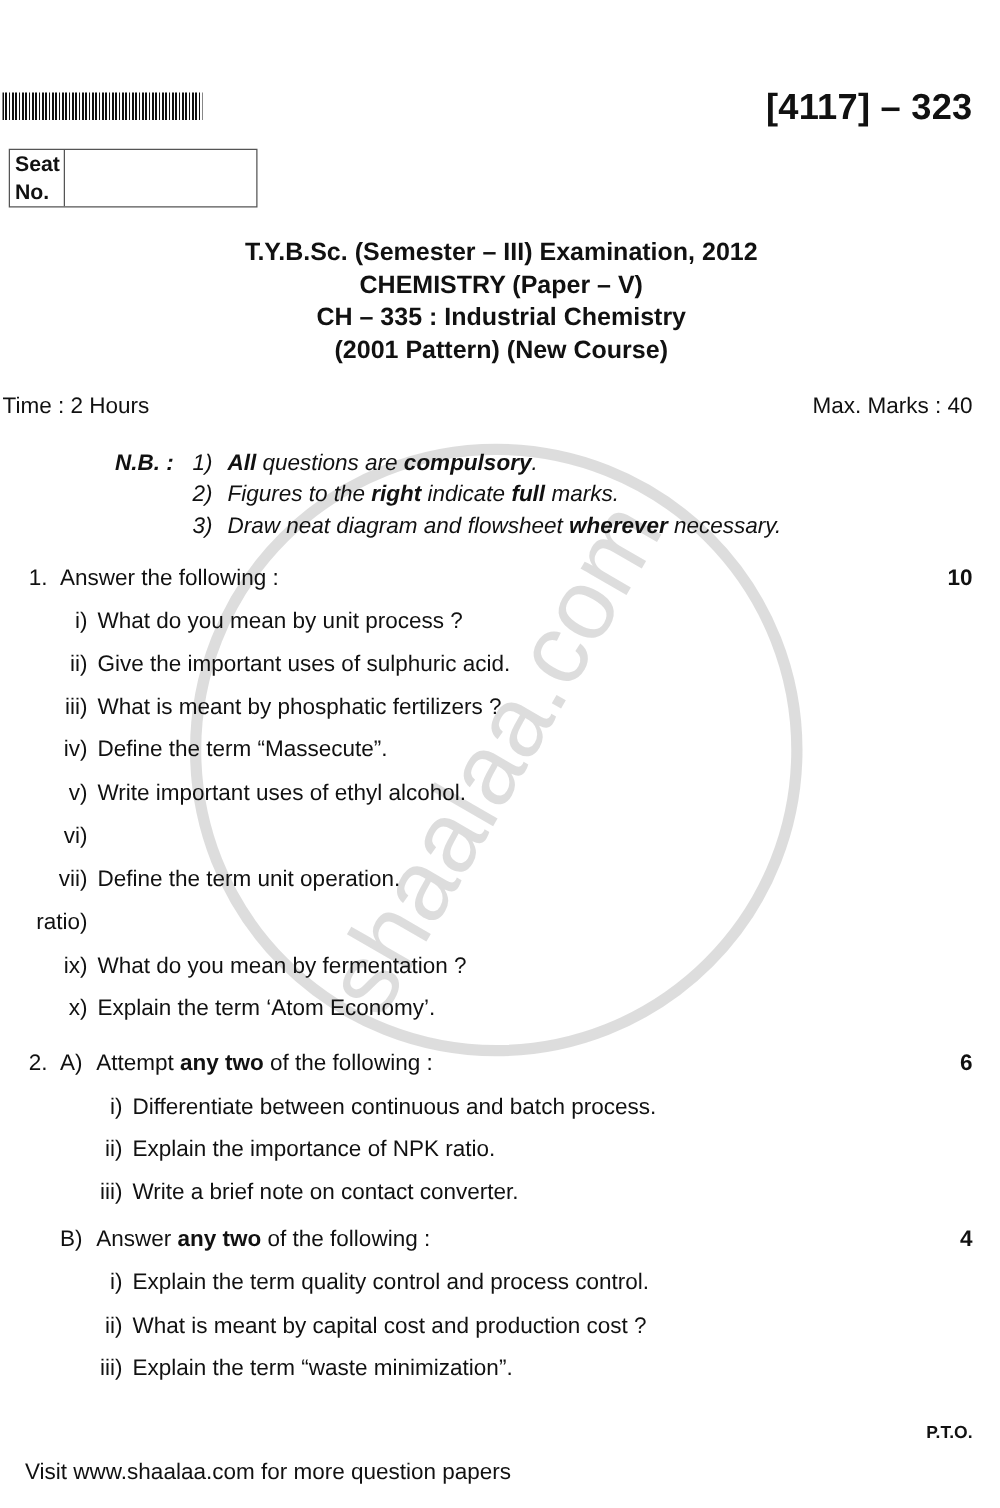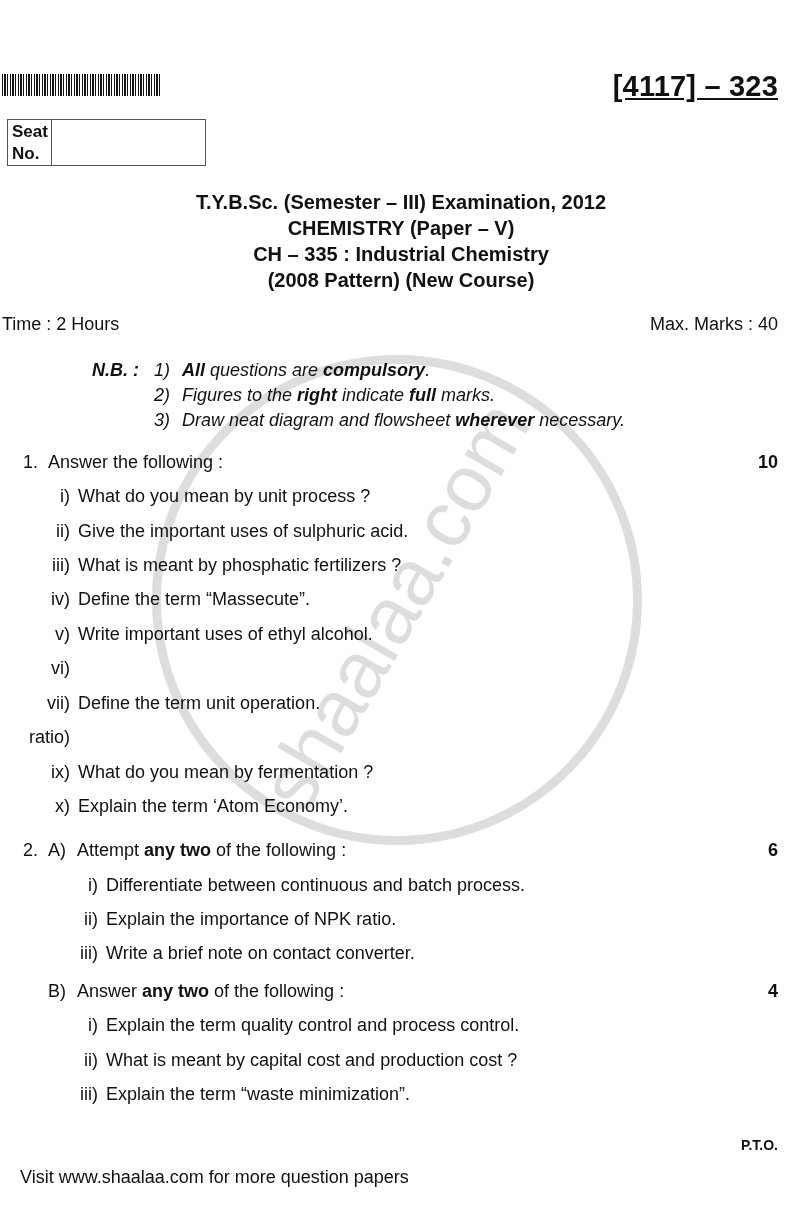--- a/index.html
+++ b/index.html
@@ -9,21 +9,21 @@
   }
   .abs { position: absolute; }
   .barcode {
     left: 2px; top: 74px; width: 160px; height: 22px;
     background: repeating-linear-gradient(90deg,
       #111 0 1px, #fff 1px 2px, #111 2px 4px, #fff 4px 5px,
       #111 5px 6px, #fff 6px 8px, #111 8px 9px, #fff 9px 10px,
       #111 10px 12px, #fff 12px 13px, #111 13px 14px, #fff 14px 16px);
   }
   .paper-code {
-    right: 22px; top: 70px; font-size: 29px; font-weight: bold; letter-spacing: 0.2px; text-decoration: underline;
+    right: 22px; top: 70px; font-size: 29px; font-weight: bold; letter-spacing: 0.2px;
   }
   .seat-box {
     left: 7px; top: 119px; width: 199px; height: 47px;
     border: 1.5px solid #555; box-sizing: border-box; display: flex;
   }
   .seat-label {
     width: 44px; border-right: 1.5px solid #555; font-size: 17px; font-weight: bold;
     line-height: 22px; padding: 1px 0 0 4px; box-sizing: border-box;
   }
   .seat-input { flex: 1; }
@@ -68,21 +68,21 @@
     <div>Seat</div>
     <div>No.</div>
   </div>
   <div class="seat-input"></div>
 </div>
 
 <div class="abs title-block">
   <div>T.Y.B.Sc. (Semester – III) Examination, 2012</div>
   <div>CHEMISTRY (Paper – V)</div>
   <div>CH – 335 : Industrial Chemistry</div>
-  <div>(2008 Pattern) (New Course)</div>
+  <div>(2001 Pattern) (New Course)</div>
 </div>
 
 <div class="abs meta-left">Time : 2 Hours</div>
 <div class="abs meta-right">Max. Marks : 40</div>
 
 <div class="abs nb">
   <div class="nb-row">
     <span class="nb-head">N.B. :</span>
     <span class="nb-num">1)</span>
     <span><span class="b">All</span><span> questions are </span><span class="b">compulsory</span><span>.</span></span>

